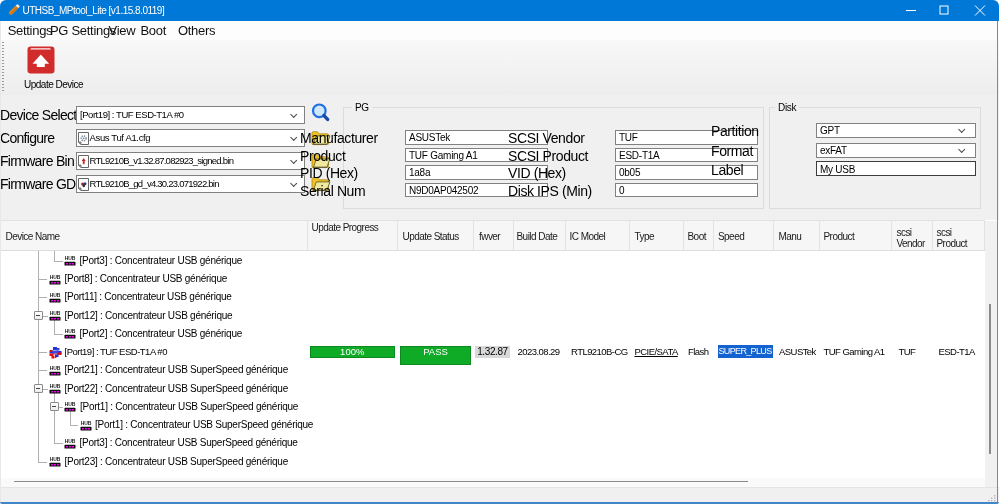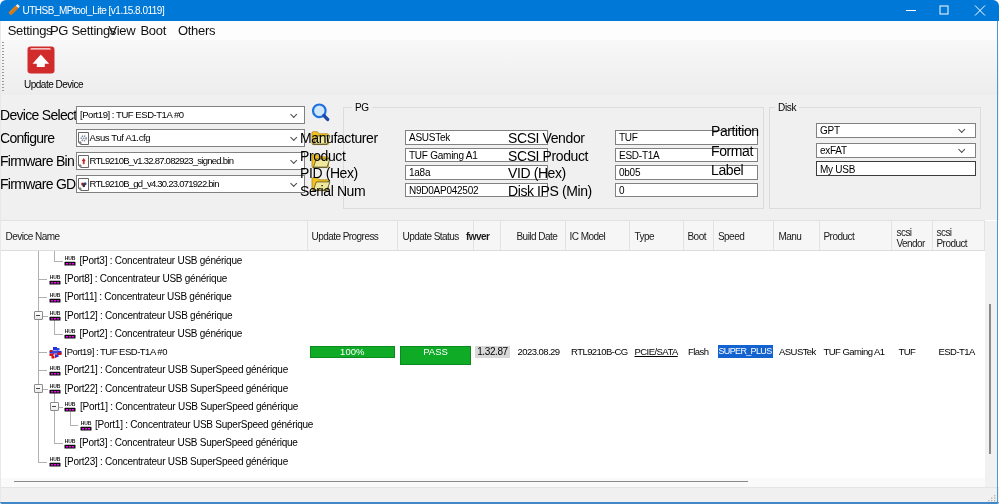--- a/index.html
+++ b/index.html
@@ -145,26 +145,26 @@
 <div class="t" style="left:820px;top:144.0px;">exFAT</div>
 <div class="chev" style="left:959px;top:147.0px;"></div>
 <div class="lab" style="left:711px;top:162.5px;width:100px;">Label</div>
 <div class="inp" style="left:815.5px;top:161px;width:160px;height:15px;border-color:#3c3c3c;"></div>
 <div class="t" style="left:820px;top:162.5px;">My USB</div>
 <div class="abs" style="left:0;top:220px;width:984.6px;height:31px;background:#f6f6f6;border-top:1px solid #e2e2e2;border-bottom:1px solid #dcdcdc;box-sizing:border-box;">
 <div class="hc" style="left:0px;width:307.5px;">
         <span style="top:10px;left:5.5px;">Device Name</span>
       </div>
 <div class="hc" style="left:307.5px;width:90.5px;">
-        <span style="top:10px;left:4.0px;">Update Progress</span>
+        <span style="top:1px;left:4.0px;">Update Progress</span>
       </div>
 <div class="hc" style="left:398px;width:75.5px;">
         <span style="top:10px;left:4.5px;">Update Status</span>
       </div>
-<div class="hc" style="left:461px;width:39.5px;font-weight:bold;">
+<div class="hc" style="left:474px;width:39.5px;">
         <span style="top:10px;left:5.0px;">fwver</span>
       </div>
 <div class="hc" style="left:513px;width:53px;">
         <span style="top:10px;left:3.5px;">Build Date</span>
       </div>
 <div class="hc" style="left:566px;width:64px;">
         <span style="top:10px;left:3.5px;">IC Model</span>
       </div>
 <div class="hc" style="left:630px;width:54px;">
         <span style="top:10px;left:4.5px;">Type</span>

